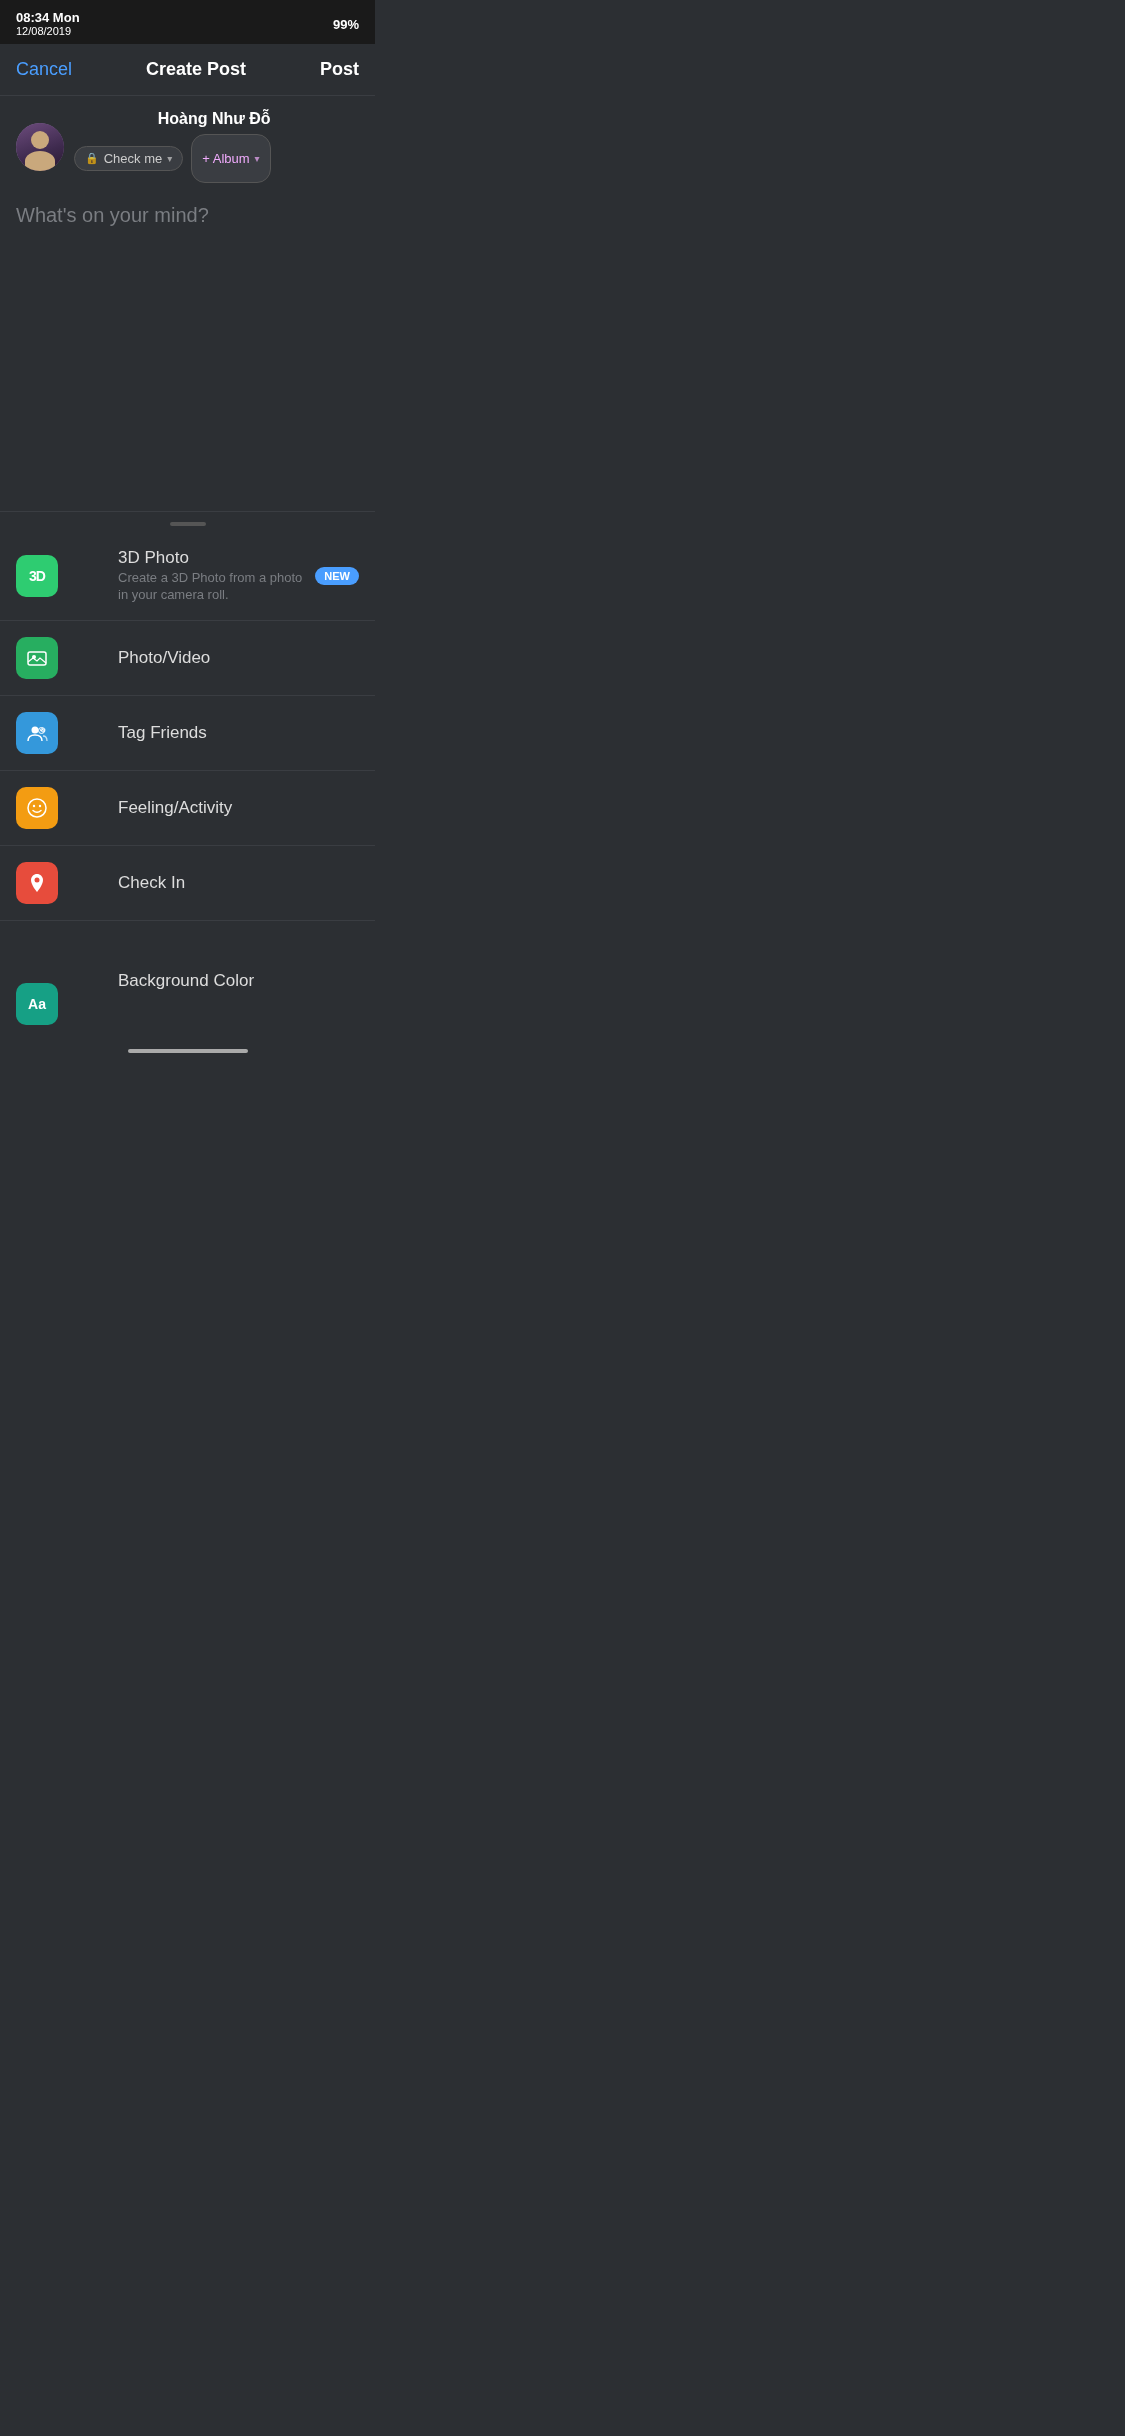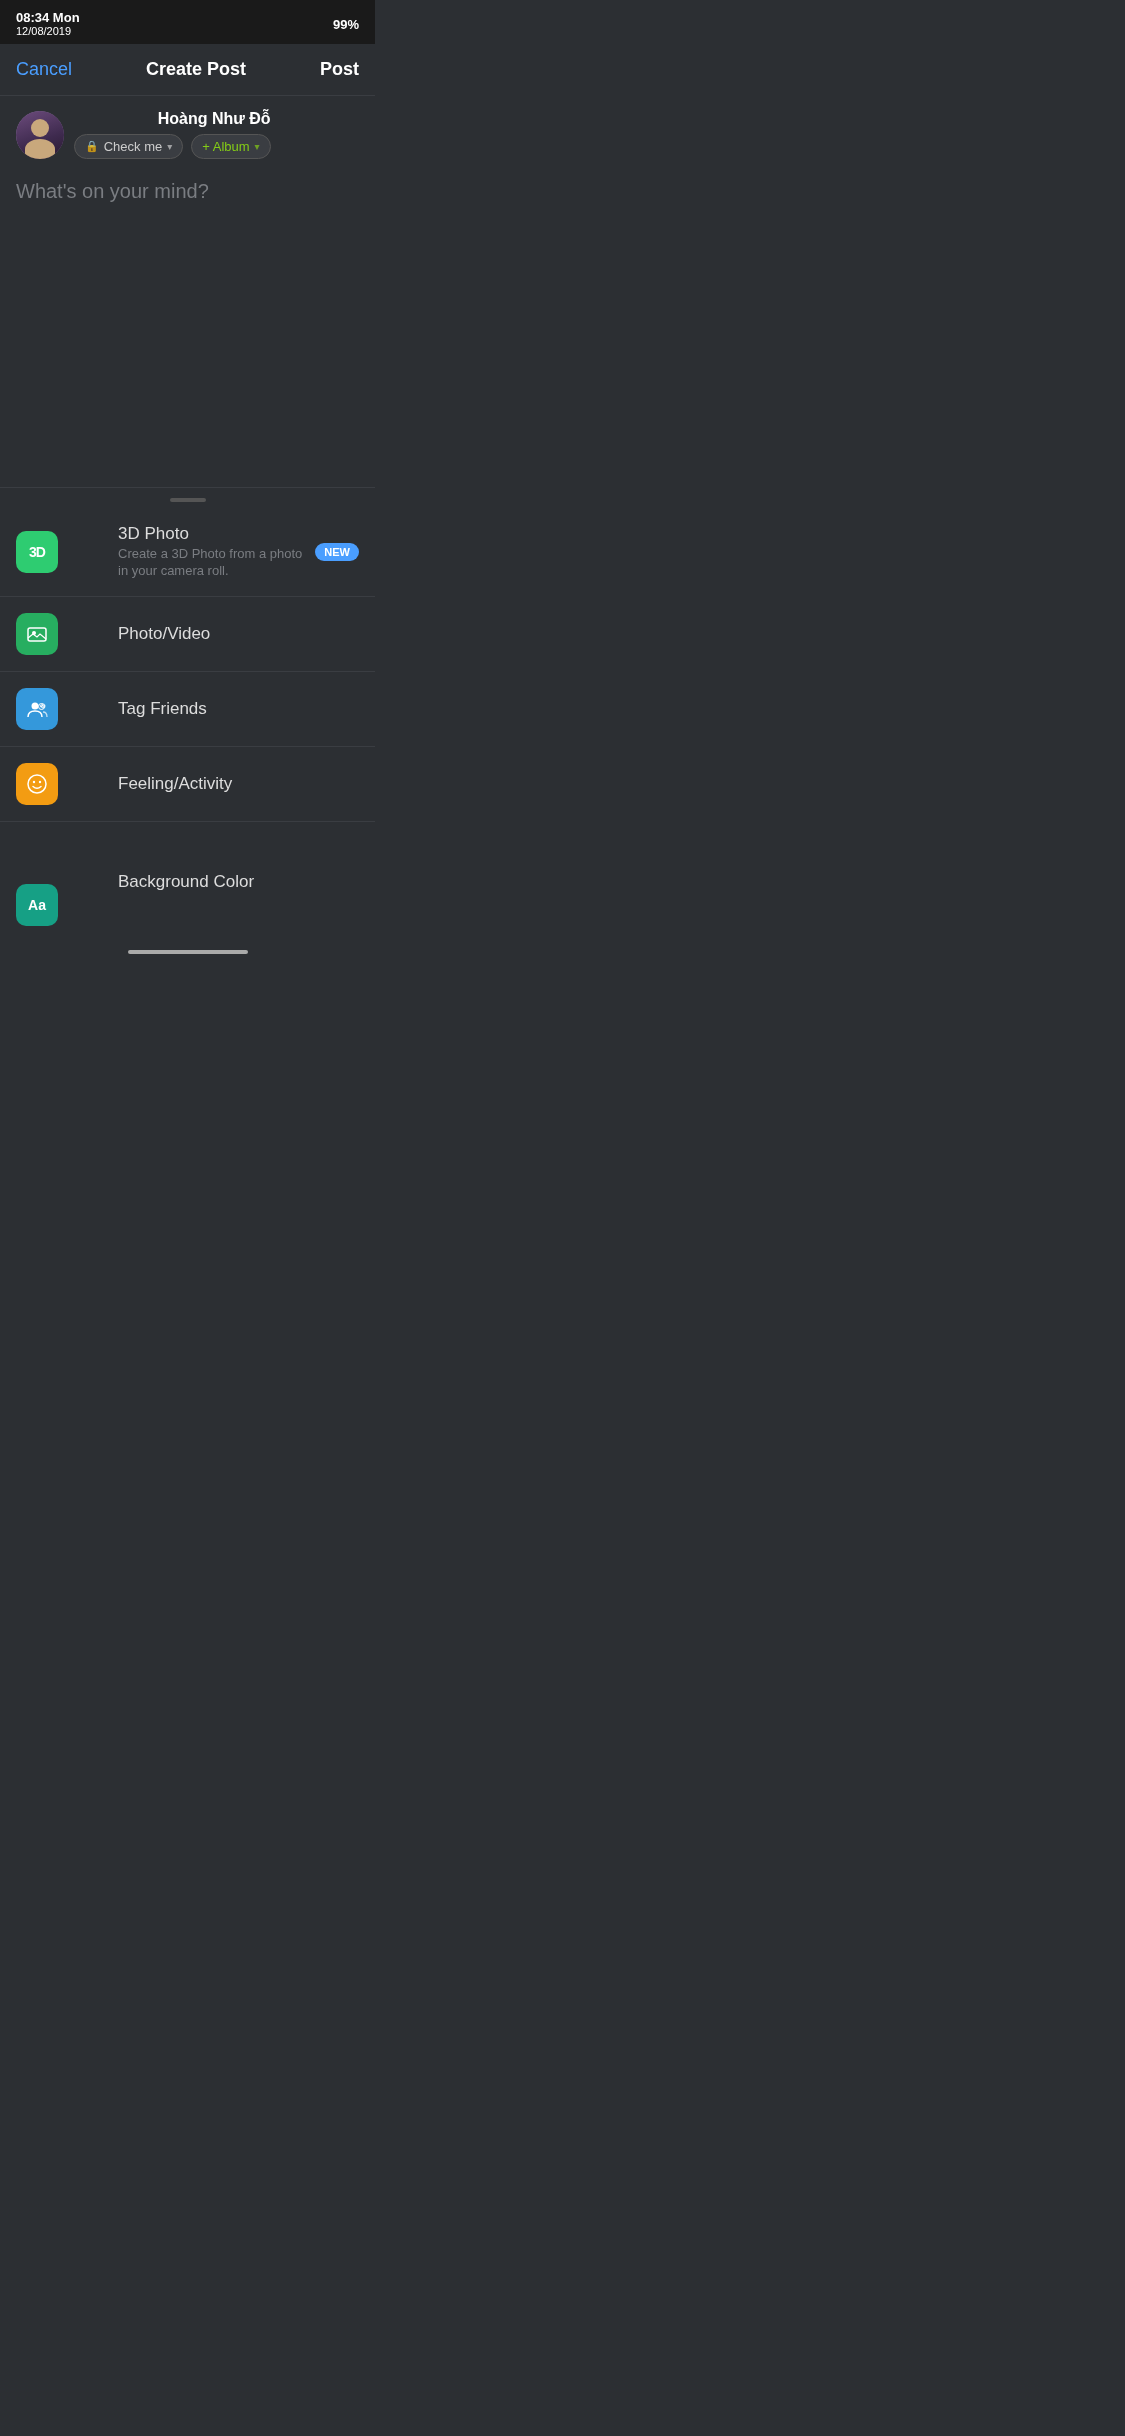--- a/index.html
+++ b/index.html
@@ -171,22 +171,22 @@
       cursor: pointer;
     }
 
     .album-btn {
       display: flex;
       align-items: center;
       gap: 5px;
       background-color: #3a3d42;
       border: 1px solid #555;
       border-radius: 14px;
-      padding: 4px 10px;
-      color: #84cc16;
+      padding: 16px 10px;
+      color: #f0abfc;
       font-size: 13px;
       cursor: pointer;
     }
 
     .btn-icon {
       font-size: 11px;
       opacity: 0.8;
     }
 
     .chevron {
@@ -423,20 +423,31 @@
         <circle cx="8" cy="9" r="1.2" fill="white"></circle>
         <circle cx="14" cy="9" r="1.2" fill="white"></circle>
         <path d="M7 13.5 Q11 17 15 13.5" stroke="white" stroke-width="1.5" fill="none" stroke-linecap="round"></path>
       </svg>
     </div>
     <div class="menu-content">
       <div class="menu-title">Feeling/Activity</div>
     </div>
   </div>
 
+  <div class="menu-item">
+    <div class="menu-icon icon-checkin">
+      <svg width="22" height="22" viewBox="0 0 22 22" fill="none">
+        <path d="M11 2C7.686 2 5 4.686 5 8c0 5 6 12 6 12s6-7 6-12c0-3.314-2.686-6-6-6z" fill="white"></path>
+        <circle cx="11" cy="8" r="2.5" fill="#e74c3c"></circle>
+      </svg>
+    </div>
+    <div class="menu-content">
+      <div class="menu-title">Check In</div>
+    </div>
+  </div>
 
   <div class="menu-item">
     <div class="menu-icon icon-bg">Aa</div>
     <div class="menu-content">
       <div class="menu-title">Background Color</div>
     </div>
   </div>
 
 </div>
 

